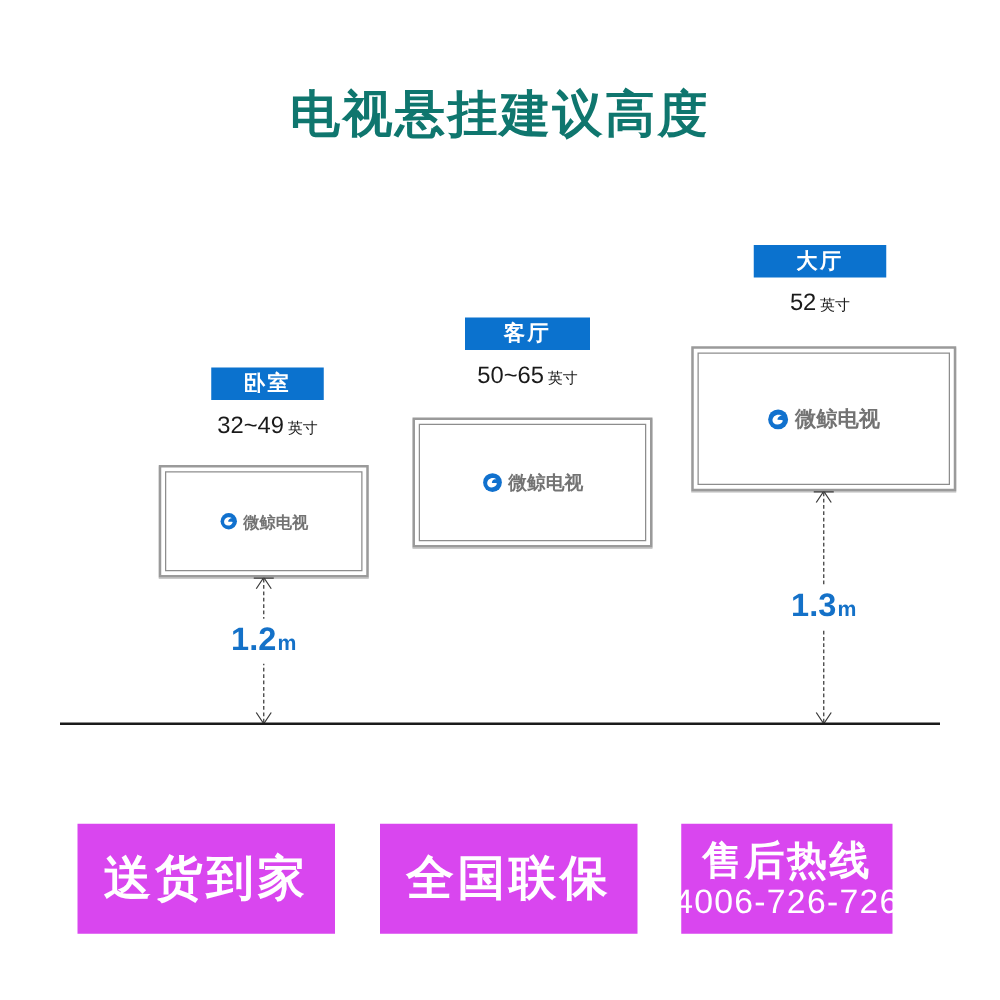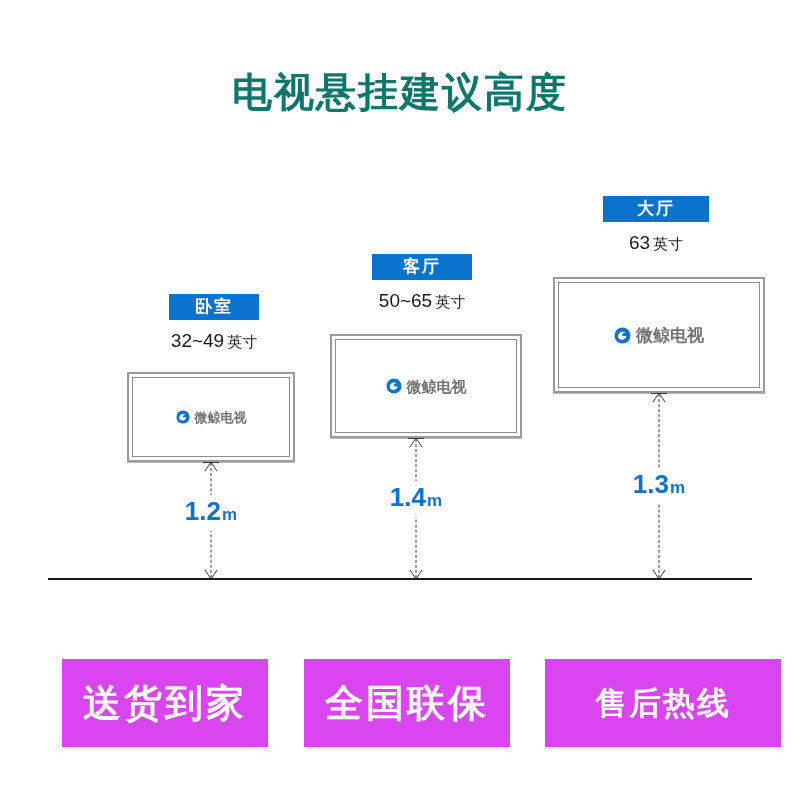--- a/index.html
+++ b/index.html
@@ -71,21 +71,21 @@
   .size-label {
     position: absolute;
     color: #1a1a1a;
     font-size: 19px;
     font-weight: 400;
     text-align: center;
     white-space: nowrap;
     line-height: 22px;
   }
   .size-label .unit {
-    font-size: 15px;
+    font-size: 12px;
     font-weight: 400;
     margin-left: 3px;
     letter-spacing: 0px;
   }
 
   
   .tv {
     position: absolute;
     background: #ffffff;
     border: 2px solid #9a9a9a;
@@ -261,40 +261,28 @@
         <div class="brand">
           <svg class="brand-mark" width="16" height="16" viewBox="0 0 32 32">
             <circle cx="16" cy="16" r="15" fill="#1171CE"></circle>
             <path d="M7.5 17.5c0-5 4-8.6 9-8.6 2.2 0 4.2.7 5.7 1.9-1.3-.3-2.6-.2-3.8.4-2.3 1-3.6 3.3-3.3 5.5l5.9.1c.9 0 1.6.3 2.2.9-.9 3.6-4.3 6.2-8.4 6.2-4.2 0-7.3-2.8-7.3-6.4z" fill="#ffffff"></path>
           </svg>
           <span class="brand-text" style="font-size:15px;">微鲸电视</span>
         </div>
       </div>
     </div>
 
-    <div class="measure" style="left:337px;top:439px;width:80px;height:139px;">
-      <div class="axis"></div>
-      <svg class="arrow up" viewBox="0 0 18 10">
-        <path d="M9 0 L3 9 M9 0 L15 9 M1 0.5 H17" stroke="#3a3a3a" stroke-width="1" fill="none"></path>
-      </svg>
-      <svg class="arrow down" viewBox="0 0 18 10">
-        <path d="M9 10 L3 1 M9 10 L15 1" stroke="#3a3a3a" stroke-width="1" fill="none"></path>
-      </svg>
-      <div class="measure-label" style="top:42px;">
-        <span>1.4</span><span class="m">m</span>
-      </div>
-    </div>
   </div>
 
   <div class="tv-group" style="left:0;top:0;width:800px;height:620px;">
 
     <div class="room-badge" style="left:564px;top:196px;width:106px;">大厅</div>
 
     <div class="size-label" style="left:557px;top:232px;width:120px;">
-      <span>63</span><span class="unit">英寸</span>
+      <span>52</span><span class="unit">英寸</span>
     </div>
 
     <div class="tv" style="left:514px;top:277px;width:212px;height:116px;">
       <div class="tv-inner">
         <div class="brand">
           <svg class="brand-mark" width="17" height="17" viewBox="0 0 32 32">
             <circle cx="16" cy="16" r="15" fill="#1171CE"></circle>
             <path d="M7.5 17.5c0-5 4-8.6 9-8.6 2.2 0 4.2.7 5.7 1.9-1.3-.3-2.6-.2-3.8.4-2.3 1-3.6 3.3-3.3 5.5l5.9.1c.9 0 1.6.3 2.2.9-.9 3.6-4.3 6.2-8.4 6.2-4.2 0-7.3-2.8-7.3-6.4z" fill="#ffffff"></path>
           </svg>
           <span class="brand-text" style="font-size:17px;">微鲸电视</span>
@@ -322,16 +310,17 @@
 <div class="cta-row">
 
   <div class="cta" style="left:62px;width:206px;">
     <div class="cta-title">送货到家</div>
   </div>
 
   <div class="cta" style="left:304px;width:206px;align-items:center;">
     <div class="cta-title">全国联保</div>
   </div>
 
-  <div class="cta has-sub" style="left:545px;width:236px;">
+  <div class="cta has-sub" style="left:545px;width:169px;">
     <div class="cta-title">售后热线</div>
+    <div class="cta-sub">4006-726-726</div>
   </div>
 </div>
 
 </body></html>

